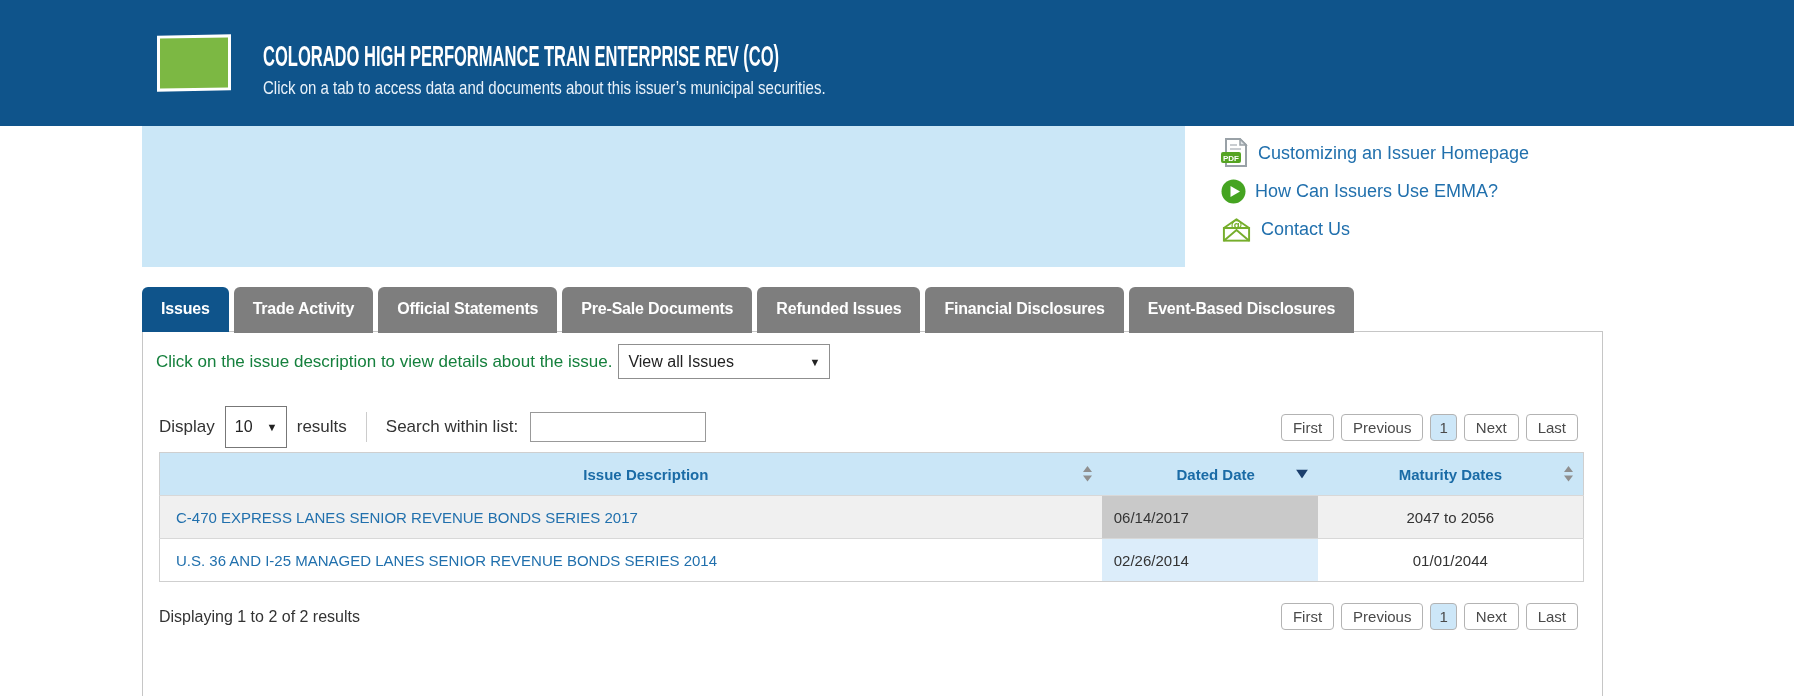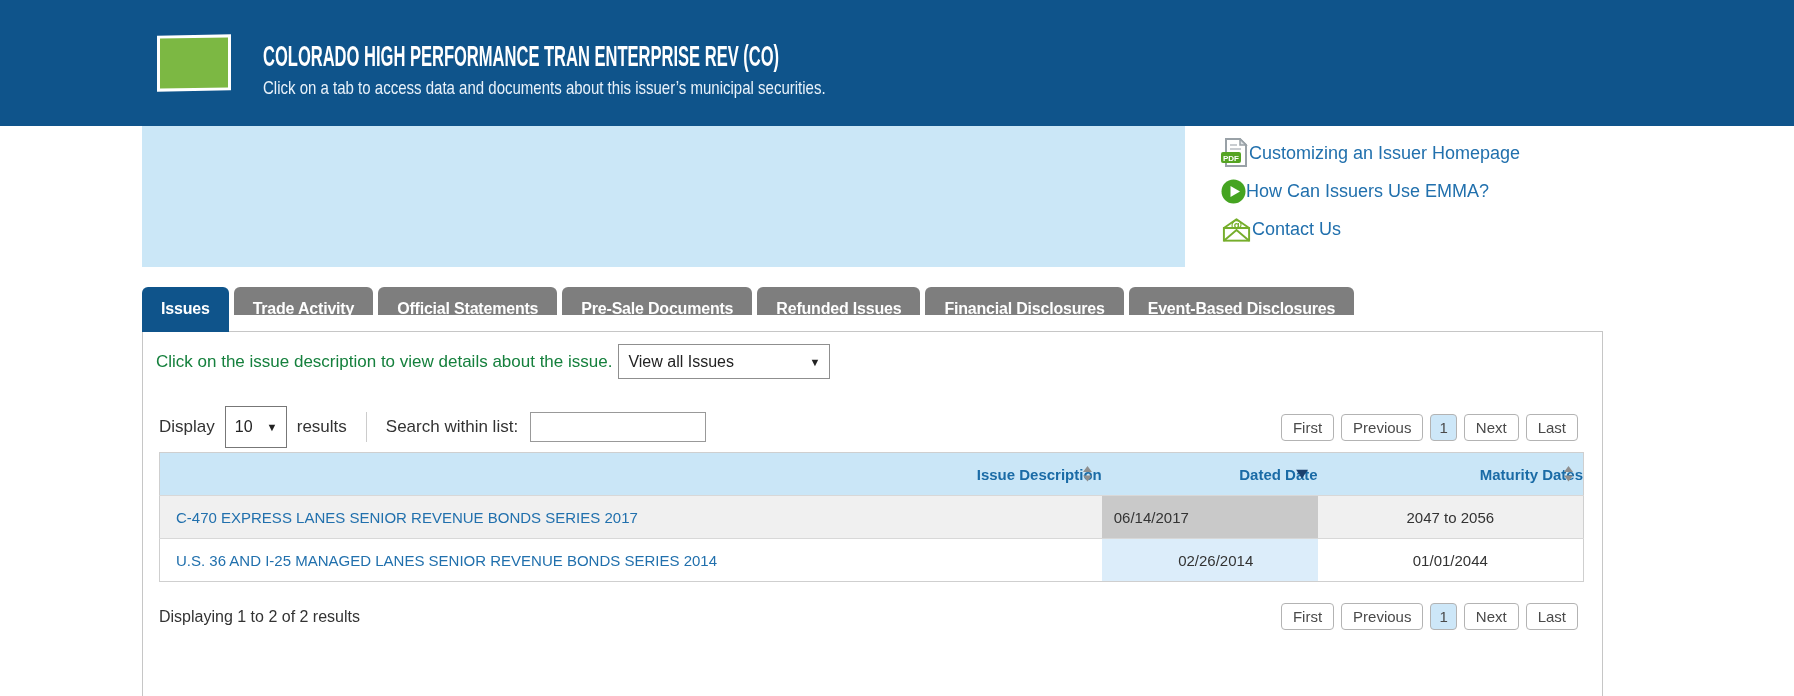--- a/index.html
+++ b/index.html
@@ -15,27 +15,27 @@
   .masthead-title { position:absolute; left:263px; top:40px; color:#ffffff; font-size:29px;
           font-weight:bold; white-space:nowrap; transform:scaleX(0.57); transform-origin:left top;
           letter-spacing:0; }
   .masthead-subtitle { position:absolute; left:263px; top:77px; color:#e9f2fa; font-size:19px;
           white-space:nowrap; transform:scaleX(0.79); transform-origin:left top; }
 
   
   .hero-box { position:absolute; left:142px; top:126px; width:1043px; height:141px; background:#cbe7f7; }
 
   .quick-links { position:absolute; left:1221px; top:134px; width:420px; }
-  .quick-link { display:flex; align-items:center; height:38px; color:#2170ad;
+  .quick-link { display:flex; align-items:center; gap:9px; height:38px; color:#2170ad;
           font-size:18px; cursor:pointer; white-space:nowrap; }
   .quick-link .qicon { flex:0 0 auto; display:flex; align-items:center; justify-content:center; }
 
   
   .tabs { position:absolute; left:142px; top:287px; display:flex; gap:5px; z-index:3; }
-  .tab { height:28px; line-height:44px; padding:0 19px; background:#7e7e7e; color:#ffffff;
+  .tab { height:46px; line-height:44px; padding:0 19px; background:#7e7e7e; color:#ffffff;
          font-size:16px; font-weight:bold; letter-spacing:-0.2px; border-radius:6px 6px 0 0;
          white-space:nowrap; cursor:pointer; }
   .tab.active { background:#0f548b; height:45px; }
 
   
   .panel { position:absolute; left:142px; top:331px; width:1461px; height:366px; background:#fff;
            border:1px solid #c6c6c6; border-bottom:none; z-index:1; }
 
   .intro-row { position:absolute; left:13px; top:12px; display:flex; align-items:center; gap:6px; }
   .intro-text { font-size:17px; color:#15803d; }
@@ -53,33 +53,33 @@
 
   .pagination { margin-left:auto; display:flex; gap:7px; align-items:center; }
   .pg-btn { height:27px; line-height:25px; padding:0 11px; background:#fff; border:1px solid #b3b3b3;
            border-radius:4px; font-size:15px; color:#4a4a4a; cursor:pointer; white-space:nowrap; }
   .pg-btn.current { background:#cde7f8; padding:0 8px; }
 
   
   .issues-table { position:absolute; left:16px; top:120px; width:1425px; border-collapse:collapse;
            border:1px solid #cfcfcf; }
   .issues-table th { height:43px; background:#cae6f7; color:#1a6ba6; font-size:15px; font-weight:bold;
-           text-align:right; position:relative;margin-top:8px; }
+           text-align:center; position:relative;margin-top:8px; }
   .th-desc { padding-left:30px; }
   .th-dated { padding-left:12px; }
   .th-mat { text-align:center; }
   .sort-icon { position:absolute; right:10px; top:50%; transform:translateY(-50%); line-height:0; }
   .issues-table td { height:43px; font-size:15px; border-top:1px solid #d8d8d8; }
   .td-desc { padding-left:16px; color:#2170ad; cursor:pointer; }
   .td-dated { padding-left:12px; color:#333; font-size:15.5px; }
   .td-mat { text-align:center; color:#333; font-size:15.5px; }
   tr.row-odd { background:#f0f0f0; }
   tr.row-odd .td-dated { background:#c9c9c9; }
   tr.row-even { background:#ffffff; }
-  tr.row-even .td-dated { background:#dcedfa;text-align:center; }
+  tr.row-even .td-dated { background:#dcedfa; }
 
   .footer-row { position:absolute; left:16px; right:24px; top:271px; display:flex; align-items:center; }
   .summary-text { font-size:16px; color:#333; }
 </style>
 </head>
 <body>
 
 <div class="viewport">
 
   <div class="masthead">

